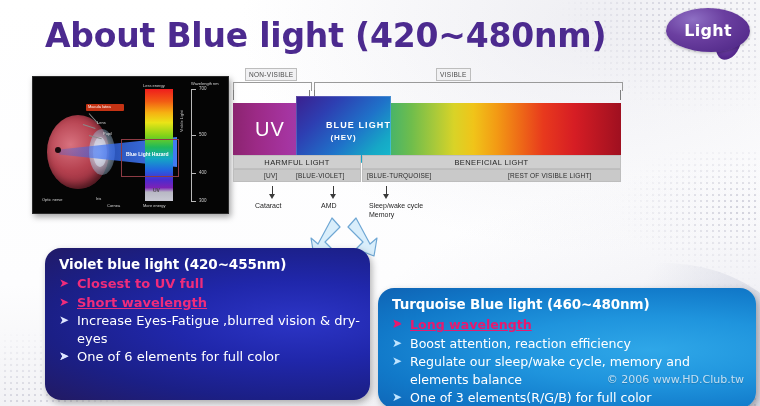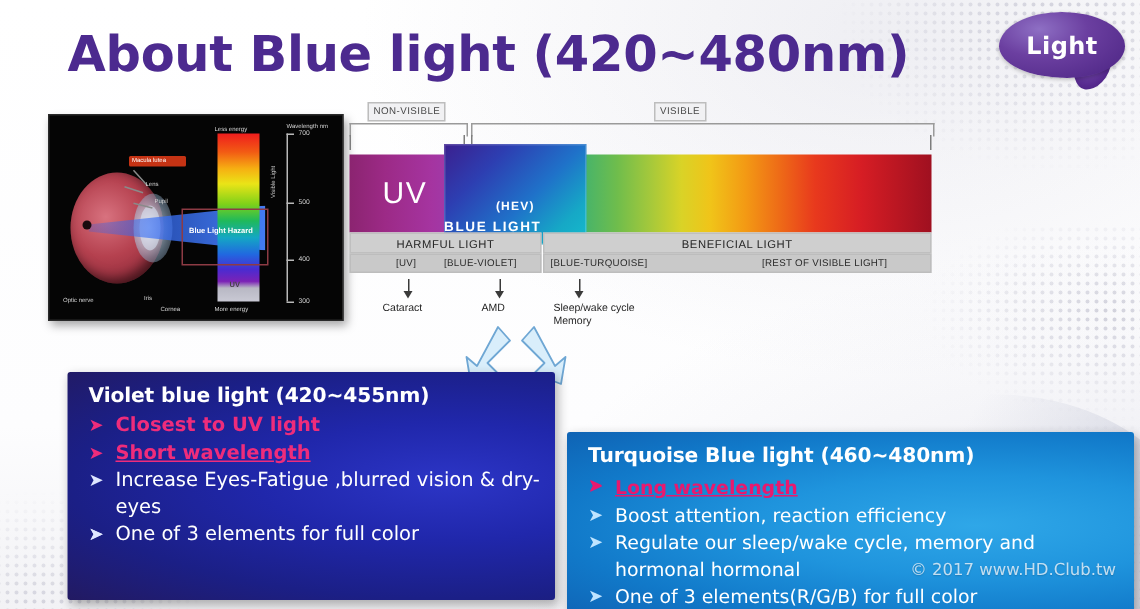--- a/index.html
+++ b/index.html
@@ -157,22 +157,22 @@
       #2a9ec8 33%, #2fae9e 36%, #44b36c 40%,
       #6fbd4c 46%, #a8c93a 52%, #d9d327 57%,
       #f0c419 62%, #f39a14 68%, #ee6a17 74%,
       #e8391d 80%, #d61d24 88%, #9f1020 100%);
   }
   #hevbox{
     position:absolute;left:63px;top:22px;width:95px;height:67px;
     background:linear-gradient(135deg,#3b1f8e 0%, #2d3fb2 28%, #1f72c9 58%, #16a8c6 82%, #15bccd 100%);
     box-shadow:0 0 0 1px rgba(255,255,255,.18) inset;
   }
-  #hevbox .l1{position:absolute;left:0;right:0;top:24px;text-align:left;color:#fff;
-    font-size:9px;font-weight:bold;letter-spacing:1.1px;font-family:"Liberation Sans",sans-serif;margin-top:26px;}
+  #hevbox .l1{position:absolute;left:0;right:0;top:24px;text-align:right;color:#fff;
+    font-size:9px;font-weight:bold;letter-spacing:1.1px;font-family:"Liberation Sans",sans-serif;}
   #hevbox .l2{position:absolute;left:0;right:0;top:37px;text-align:center;color:#fff;
     font-size:8px;font-weight:bold;letter-spacing:.8px;font-family:"Liberation Sans",sans-serif;}
   #uvtext{
     position:absolute;left:22px;top:44px;color:#ffffff;font-size:20px;
     letter-spacing:1px;font-family:"Liberation Sans",sans-serif;
   }
   .grayrow{
     position:absolute;height:14px;background:#cfcfcf;border:1px solid #bfbfbf;
     box-sizing:border-box;display:flex;align-items:center;justify-content:center;
     font-size:7.5px;color:#262626;letter-spacing:.4px;
@@ -189,21 +189,21 @@
   .downarrow .head{position:absolute;left:1px;top:8px;width:0;height:0;
     border-left:3.5px solid transparent;border-right:3.5px solid transparent;border-top:5px solid #3a3a3a;}
   .effect{position:absolute;font-size:7px;color:#1f1f1f;line-height:9px;
     font-family:"Liberation Sans",sans-serif;white-space:nowrap;}
 
   
   .bigarrow{position:absolute;width:38px;height:46px;}
   .bigarrow svg{width:100%;height:100%;display:block;}
 
   
-  .cbox{position:absolute;border-radius:2px;box-shadow:2px 3px 7px rgba(0,0,0,.30);overflow:hidden;}
+  .cbox{position:absolute;border-radius:16px;box-shadow:2px 3px 7px rgba(0,0,0,.30);overflow:hidden;}
   #violetbox{
     left:45px;top:248px;width:325px;height:152px;
     background:radial-gradient(ellipse at 78% 48%, #2c35c6 0%, #2027ab 35%, #1b1f86 70%, #221a62 100%);
   }
   #turqbox{
     left:378px;top:248px;width:378px;height:120px;
     background:radial-gradient(ellipse at 72% 52%, #2fa7e8 0%, #1f94dd 38%, #1179c9 72%, #0f63b4 100%);
     margin-top:40px;
   }
   .bhead{
@@ -355,62 +355,62 @@
     <svg viewBox="0 0 38 46" xmlns="http://www.w3.org/2000/svg">
       <polygon points="9,2 1,11 16,26 9,33 27,40 30,22 23,28" fill="#d9eefb" stroke="#6fa7d4" stroke-width="1.2" stroke-linejoin="round" transform="translate(2,0)"></polygon>
     </svg>
   </div>
 
   <div id="violetbox" class="cbox">
     <div class="bhead">Violet blue light (420~455nm)</div>
     <ul class="blist">
       <li class="hot">
         <span class="mk">➤</span>
-        <span class="txt">Closest to UV light</span>
+        <span class="txt">Closest to UV full</span>
       </li>
       <li class="hot under">
         <span class="mk">➤</span>
         <span class="txt">Short wavelength</span>
       </li>
       <li>
         <span class="mk">➤</span>
         <span class="txt">Increase Eyes-Fatigue ,blurred vision &amp; dry-eyes</span>
       </li>
       <li>
         <span class="mk">➤</span>
       </li>
       <li>
         <span class="mk">➤</span>
-        <span class="txt">One of 3 elements for full color</span>
+        <span class="txt">One of 6 elements for full color</span>
       </li>
     </ul>
   </div>
 
   <div id="turqbox" class="cbox">
     <div class="bhead">Turquoise Blue light (460~480nm)</div>
     <ul class="blist">
       <li class="hot">
         <span class="mk">➤</span>
       </li>
       <li class="hot under">
         <span class="mk">➤</span>
         <span class="txt">Long wavelength</span>
       </li>
       <li>
         <span class="mk">➤</span>
         <span class="txt">Boost attention, reaction efficiency</span>
       </li>
       <li>
         <span class="mk">➤</span>
-        <span class="txt">Regulate our sleep/wake cycle, memory and hormonal hormonal</span>
+        <span class="txt">Regulate our sleep/wake cycle, memory and elements balance</span>
       </li>
       <li>
         <span class="mk">➤</span>
         <span class="txt">One of 3 elements(R/G/B) for full color</span>
       </li>
     </ul>
 
     <div id="wm">
-      <div class="w2">© 2017  www.HD.Club.tw</div>
+      <div class="w2">© 2006  www.HD.Club.tw</div>
     </div>
   </div>
 
 </div>
 
 </body></html>

